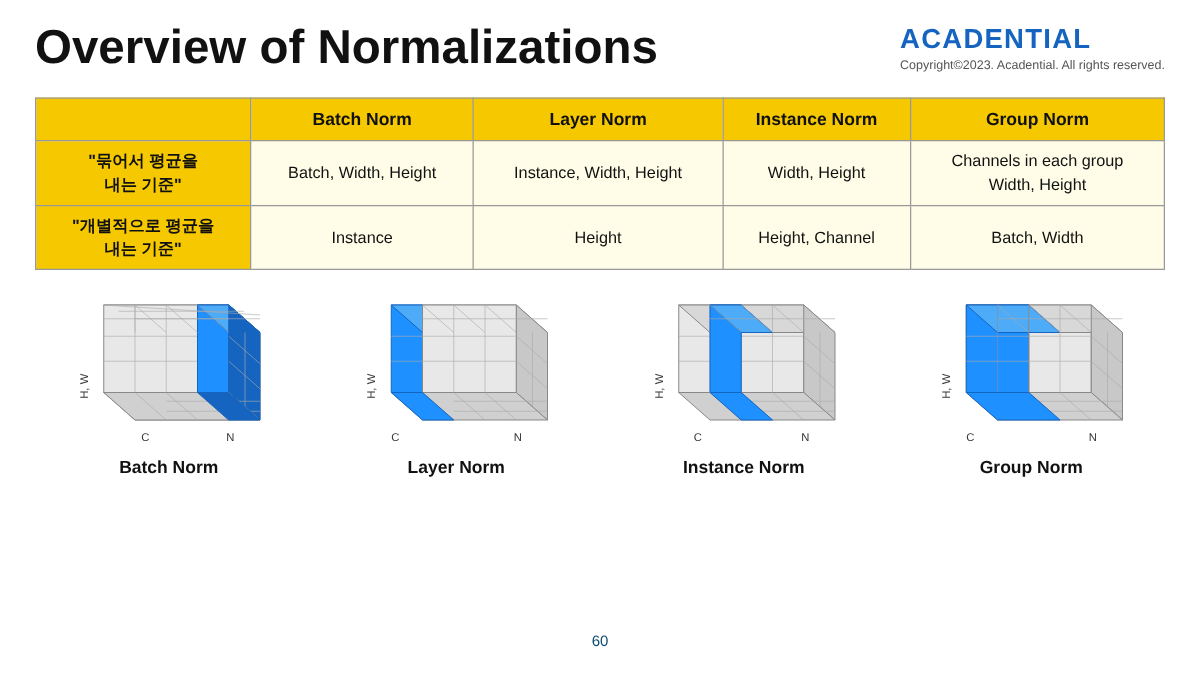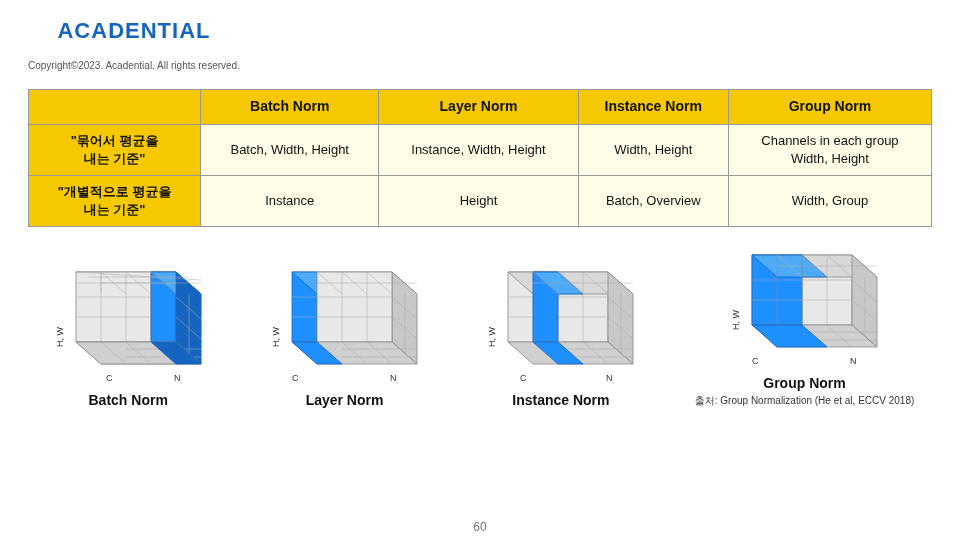--- a/index.html
+++ b/index.html
@@ -19,32 +19,32 @@
       align-items: flex-start;
       padding: 18px 28px 0 28px;
     }
     .page-title {
       font-size: 38px;
       font-weight: 900;
       color: #111111;
       line-height: 1.1;
     }
     .brand-block {
-      text-align: center;
+      text-align: left;
     }
     .brand-name {
       font-size: 22px;
       font-weight: 900;
       color: #1565C0;
       letter-spacing: 1px;
     }
     .brand-copy {
       font-size: 10px;
       color: #555;
-      margin-top: 16px;
+      margin-top: 3px;
     }
 
     
     .table-container {
       margin: 18px 28px 0 28px;
     }
     table {
       width: 100%;
       border-collapse: collapse;
       font-size: 13px;
@@ -98,37 +98,38 @@
     }
 
     
     .cube-wrap {
       position: relative;
     }
 
     
     .page-num {
       position: absolute;
-      bottom: 4px;
+      bottom: 18px;
       left: 50%;
       transform: translateX(-50%);
       font-size: 12px;
-      color: #737373;
+      color: #0c4a6e;
     }
 
     .source-text {
       font-size: 10px;
       color: #333;
       margin-top: 3px;
     }
   </style>
 </head>
 <body>
 
 <div class="header">
+  <h1 class="page-title">Overview of Normalizations</h1>
   <div class="brand-block">
     <div class="brand-name">ACADENTIAL</div>
     <div class="brand-copy">Copyright©2023. Acadential. All rights reserved.</div>
   </div>
 </div>
 
 <div class="table-container">
   <table>
     <thead>
       <tr>
@@ -144,22 +145,22 @@
         <td class="td-label">"묶어서 평균을<br>내는 기준"</td>
         <td class="td-val">Batch, Width, Height</td>
         <td class="td-val">Instance, Width, Height</td>
         <td class="td-val">Width, Height</td>
         <td class="td-val">Channels in each group<br>Width, Height</td>
       </tr>
       <tr>
         <td class="td-label">"개별적으로 평균을<br>내는 기준"</td>
         <td class="td-val">Instance</td>
         <td class="td-val">Height</td>
-        <td class="td-val">Batch, Overview</td>
-        <td class="td-val">Width, Group</td>
+        <td class="td-val">Height, Channel</td>
+        <td class="td-val">Batch, Width</td>
       </tr>
     </tbody>
   </table>
 </div>
 
 <div class="diagrams">
 
   <div class="diagram-item">
     <div class="cube-wrap">
       <svg width="165" height="130" viewBox="0 0 165 130">
@@ -349,18 +350,17 @@
         <line x1="55" y1="88" x2="80" y2="110" stroke="#aaa" stroke-width="0.5"></line>
         <line x1="80" y1="88" x2="105" y2="110" stroke="#aaa" stroke-width="0.5"></line>
         <line x1="105" y1="88" x2="130" y2="110" stroke="#aaa" stroke-width="0.5"></line>
         <line x1="80" y1="95" x2="155" y2="95" stroke="#aaa" stroke-width="0.5"></line>
         <line x1="80" y1="103" x2="155" y2="103" stroke="#aaa" stroke-width="0.5"></line>
 
         <polygon points="30,88 80,88 105,110 55,110" fill="#1e90ff" stroke="#1565C0" stroke-width="0.8"></polygon>
       </svg>
     </div>
     <div class="diagram-label">Group Norm</div>
-    <div class="source-text">출처: Group Normalization (He et al, ECCV 2018)</div>
   </div>
 
 </div>
 
 <div class="page-num">60</div>
 
 </body></html>

